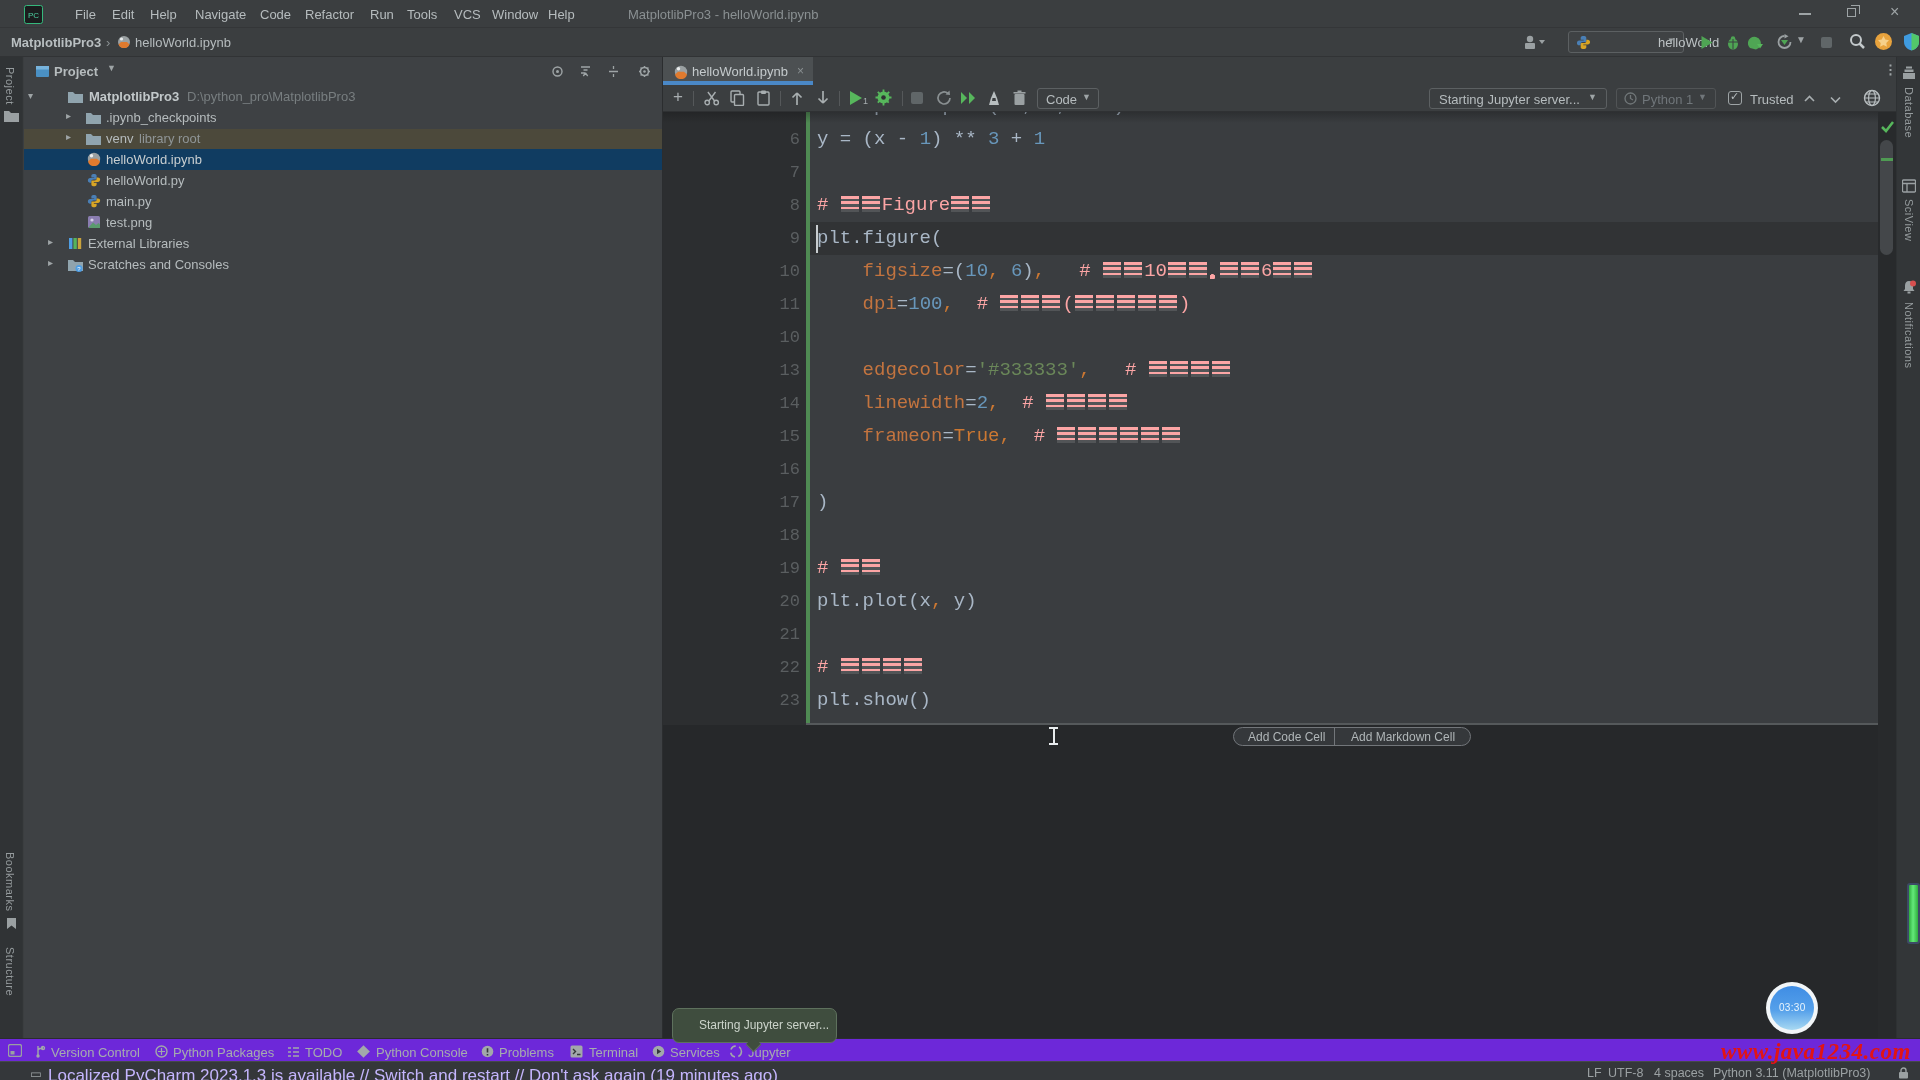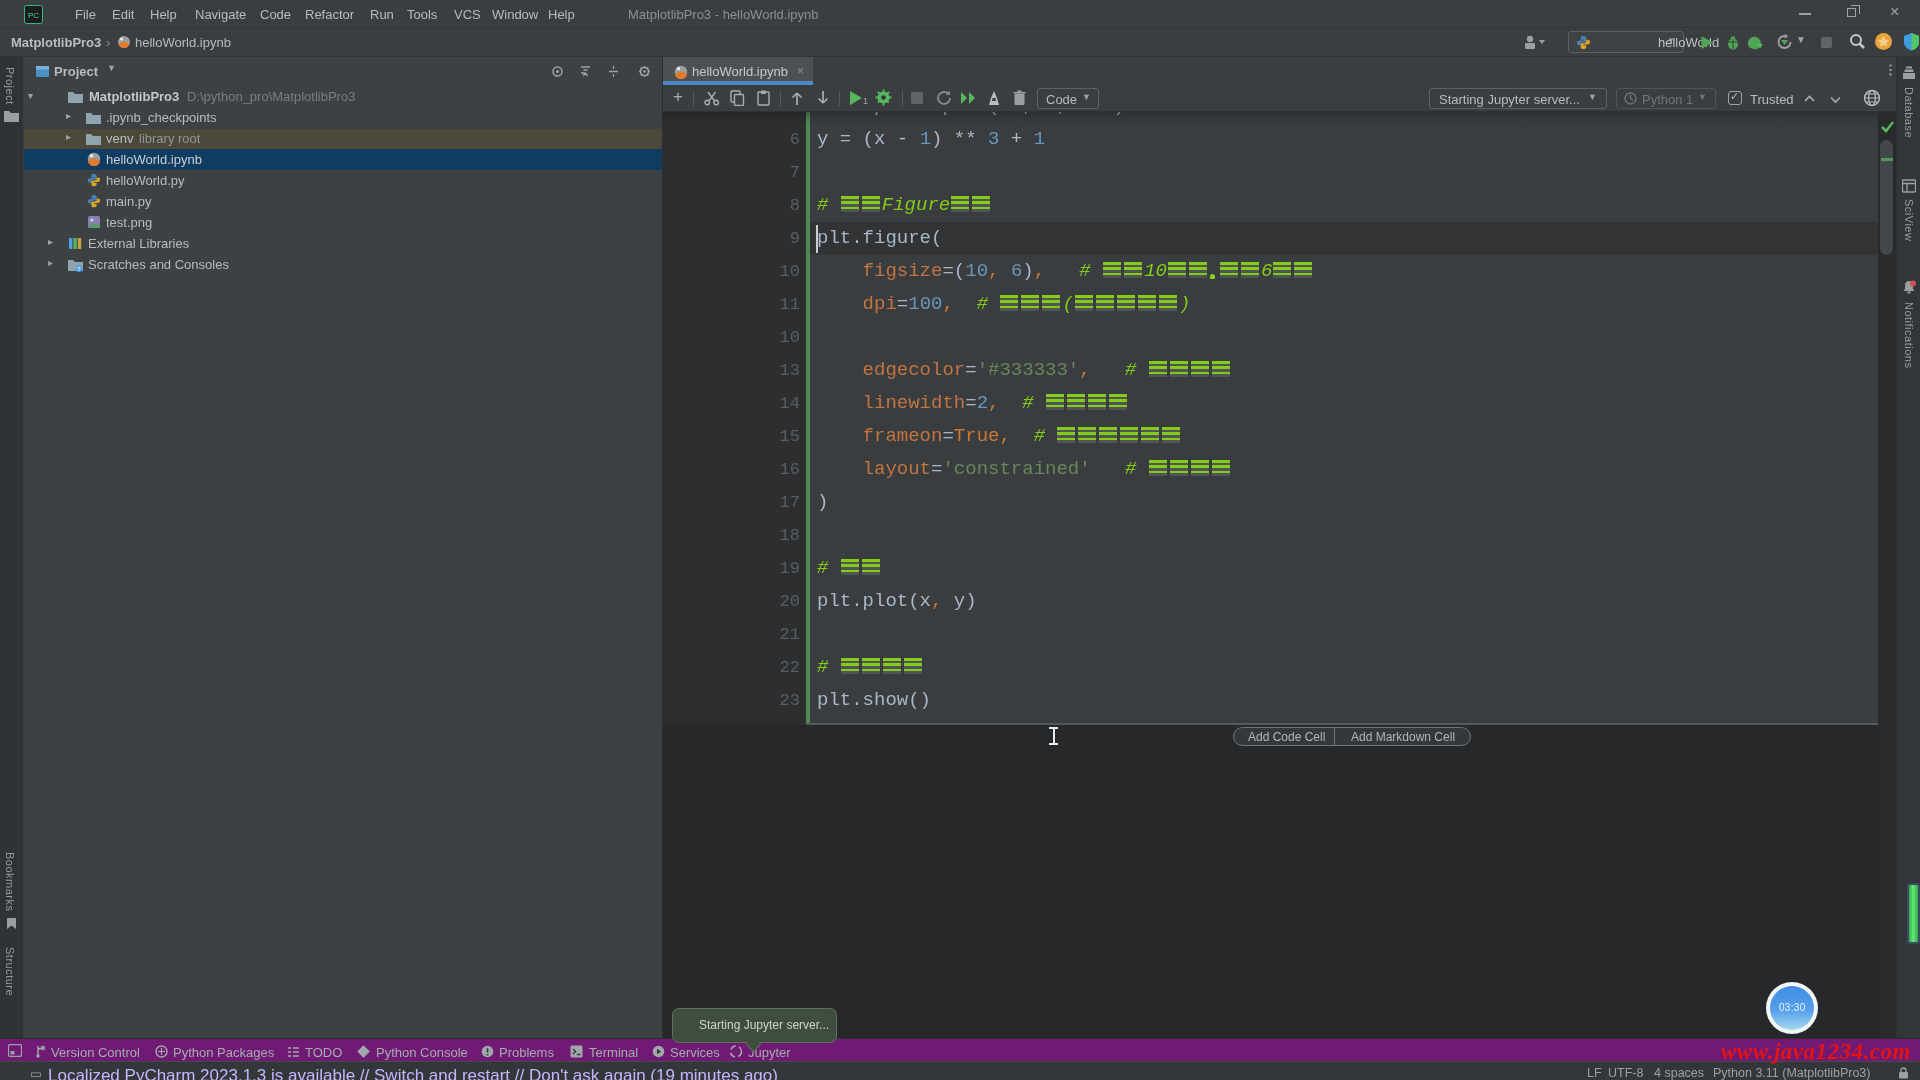--- a/index.html
+++ b/index.html
@@ -16,30 +16,30 @@
 #editorcol{position:absolute;left:663px;top:57px;width:1233px;height:981px;background:#26282a;}
 #tabbar{position:absolute;left:663px;top:57px;width:1233px;height:28px;background:#3b3e40;}
 #jtoolbar{position:absolute;left:663px;top:85px;width:1233px;height:27px;background:#3b3e40;border-bottom:1px solid #2f3133;}
 #codeview{position:absolute;left:663px;top:112px;width:1215px;height:613px;overflow:hidden;background:#3a3d40;font-family:"Liberation Mono",monospace;}
 #gutterbg{position:absolute;left:0;top:0;width:143px;height:613px;background:#2c2e30;}
 #greenbar{position:absolute;left:143px;top:0;width:4px;height:611px;background:#4f8a53;}
 #curline{position:absolute;left:147px;top:110px;right:0;height:33px;background:#313335;}
 #cellend{position:absolute;left:143px;top:611px;right:0;height:2px;background:#55595b;}
 #rightstripe{position:absolute;left:1878px;top:112px;width:18px;height:926px;background:#282a2c;}
 #belowcell{position:absolute;left:663px;top:725px;width:1215px;height:313px;background:#26282a;}
-#bottombar{position:absolute;left:0;top:1038px;width:1920px;height:23px;background:#701a75;border-top:1px solid #2b2d2f;}
+#bottombar{position:absolute;left:0;top:1038px;width:1920px;height:23px;background:#6d28d9;border-top:1px solid #2b2d2f;}
 #statusbar{position:absolute;left:0;top:1061px;width:1920px;height:19px;background:#34373a;border-top:1px solid #46494b;}
 
 .eline{position:absolute;left:154px;height:33px;line-height:33px;white-space:pre;font-size:19px;color:#a9b7c6;}
 .lnum{position:absolute;left:60px;width:77px;height:33px;line-height:33px;text-align:right;font-size:17px;color:#5a5e60;}
 .nu{color:#6897bb;}
 .pa{color:#c3743f;}
 .st{color:#6a8759;}
 .kw{color:#cc7832;}
-.co{color:#84cc16;font-style:italic;}
+.co{color:#fca5a5;}
 .cj{display:inline-block;width:18px;height:16px;margin:0 2px 0 1px;vertical-align:-2px;background:repeating-linear-gradient(180deg,currentColor 0 2.6px,rgba(255,255,255,0.12) 2.6px 5.3px);}
 .cjs{display:inline-block;width:8px;height:14px;margin:0 1px;vertical-align:-3px;background:radial-gradient(circle at 30% 85%,currentColor 0 2.5px,transparent 3px);}
 
 .vtext{position:absolute;writing-mode:vertical-rl;font-size:11px;color:#969c9e;letter-spacing:0.5px;}
 
 .dim{color:#8a9092;}
 .sep{position:absolute;width:1px;background:#55585a;}
 </style>
 </head>
 <body>
@@ -332,21 +332,20 @@
   <div class="lnum" style="top:572px">23</div>
   <div class="eline" style="top:-22px">x <span>=</span> np<span>.</span>linspace<span>(</span><span class="nu">-2</span>, <span class="nu">4</span>, <span class="nu">100</span>)</div>
   <div class="eline" style="top:11px">y = (x - <span class="nu">1</span>) ** <span class="nu">3</span> + <span class="nu">1</span></div>
   <div class="eline co" style="top:77px"># <span class="cj"></span><span class="cj"></span>Figure<span class="cj"></span><span class="cj"></span></div>
   <div class="eline" style="top:110px">plt.figure(</div>
   <div class="eline" style="top:143px">    <span class="pa">figsize</span>=(<span class="nu">10</span><span class="kw">,</span> <span class="nu">6</span>)<span class="kw">,</span>   <span class="co"># <span class="cj"></span><span class="cj"></span>10<span class="cj"></span><span class="cj"></span><span class="cjs"></span><span class="cj"></span><span class="cj"></span>6<span class="cj"></span><span class="cj"></span></span></div>
   <div class="eline" style="top:176px">    <span class="pa">dpi</span>=<span class="nu">100</span><span class="kw">,</span>  <span class="co"># <span class="cj"></span><span class="cj"></span><span class="cj"></span>(<span class="cj"></span><span class="cj"></span><span class="cj"></span><span class="cj"></span><span class="cj"></span>)</span></div>
   <div class="eline" style="top:242px">    <span class="pa">edgecolor</span>=<span class="st">'#333333'</span><span class="kw">,</span>   <span class="co"># <span class="cj"></span><span class="cj"></span><span class="cj"></span><span class="cj"></span></span></div>
   <div class="eline" style="top:275px">    <span class="pa">linewidth</span>=<span class="nu">2</span><span class="kw">,</span>  <span class="co"># <span class="cj"></span><span class="cj"></span><span class="cj"></span><span class="cj"></span></span></div>
   <div class="eline" style="top:308px">    <span class="pa">frameon</span>=<span class="kw">True,</span>  <span class="co"># <span class="cj"></span><span class="cj"></span><span class="cj"></span><span class="cj"></span><span class="cj"></span><span class="cj"></span></span></div>
-  <div class="eline" style="top:341px">    <span class="pa">layout</span>=<span class="st">'constrained'</span>   <span class="co"># <span class="cj"></span><span class="cj"></span><span class="cj"></span><span class="cj"></span></span></div>
   <div class="eline" style="top:374px">)</div>
   <div class="eline co" style="top:440px"># <span class="cj"></span><span class="cj"></span></div>
   <div class="eline" style="top:473px">plt.plot(x<span class="kw">,</span> y)</div>
   <div class="eline co" style="top:539px"># <span class="cj"></span><span class="cj"></span><span class="cj"></span><span class="cj"></span></div>
   <div class="eline" style="top:572px">plt.show()</div>
   <div style="position:absolute;left:153px;top:113px;width:2px;height:28px;background:#c8cdd0;"></div>
 </div>
 <div id="rightstripe">
       <div class="abs" style="left:2px;top:28px;width:13px;height:115px;background:#44474a;border-radius:7px"></div>
     </div>

